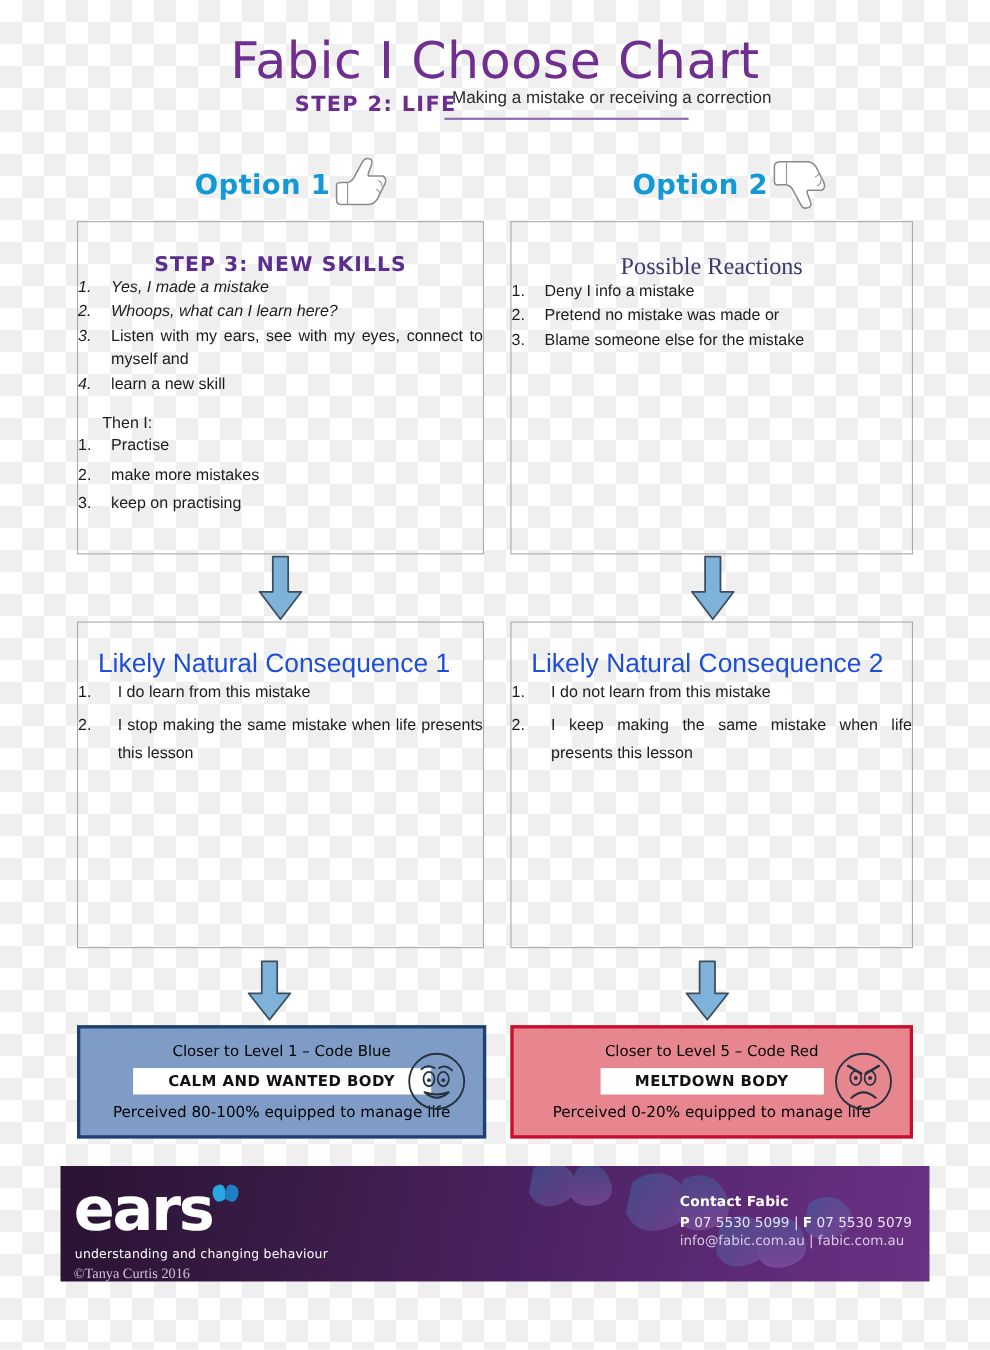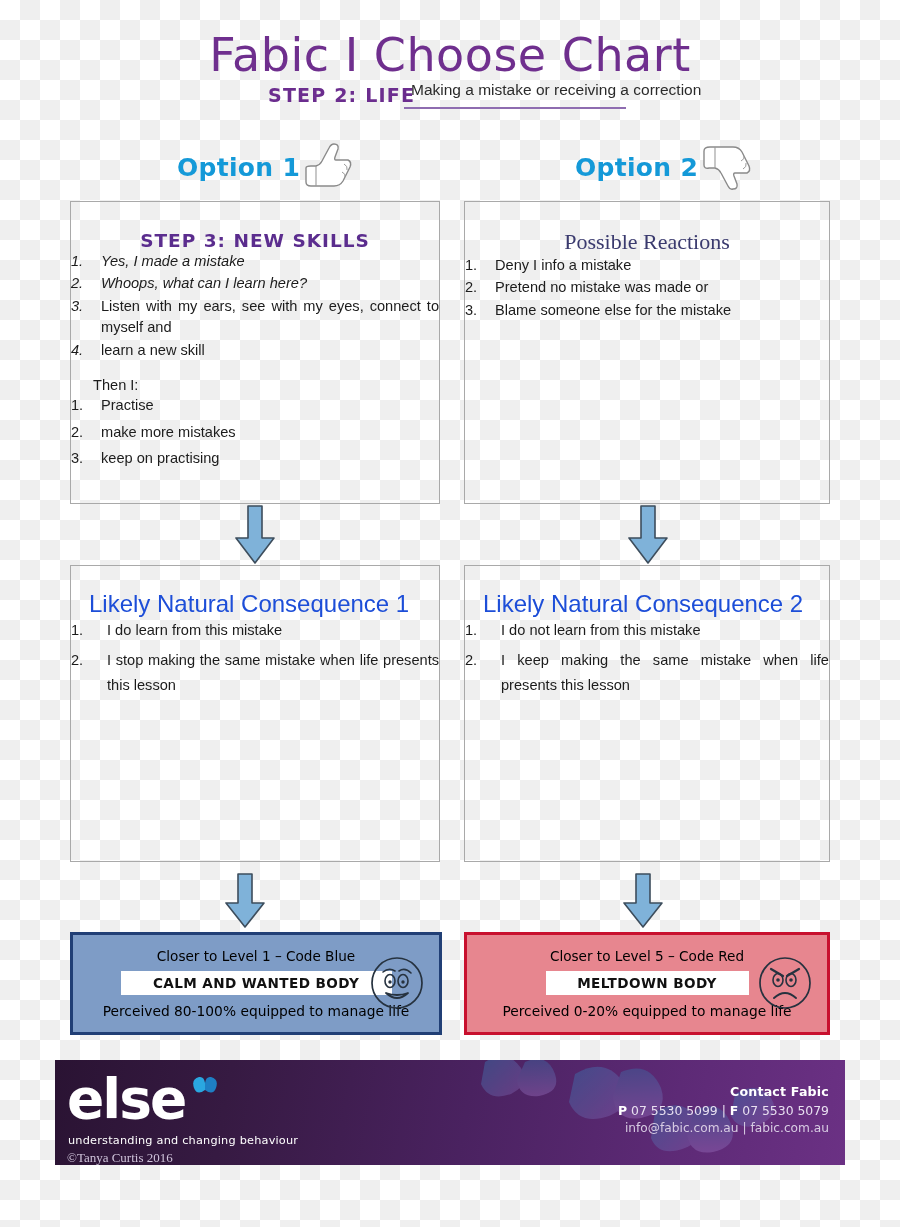--- a/index.html
+++ b/index.html
@@ -142,21 +142,21 @@
   }
   .logo-butterfly{position:absolute;left:137px;top:14px;}
   .tagline{
     position:absolute;left:13px;top:74px;font-size:11.3px;color:#ffffff;
     letter-spacing:.2px;font-family:"DejaVu Sans", sans-serif;
   }
   .copyright{
     position:absolute;left:12px;top:90px;font-size:13px;color:#cfc3da;
     font-family:"Liberation Serif", serif;
   }
-  .contact{position:absolute;left:563px;top:24px;color:#ffffff;text-align:right;}
+  .contact{position:absolute;left:563px;top:24px;color:#ffffff;}
   .contact .c-head{font-size:12.6px;font-weight:bold;letter-spacing:.2px;margin-bottom:4px;font-family:"DejaVu Sans", sans-serif;}
   .contact .c-line{font-size:12.4px;color:#e8dff0;margin-bottom:3px;font-family:"DejaVu Sans", sans-serif;}
   .contact .c-line b{color:#ffffff;}
   .contact .c-mail{font-size:12.2px;color:#d8cce3;font-family:"DejaVu Sans", sans-serif;}
 </style>
 </head>
 <body>
 
 <div class="checker"></div>
 
@@ -355,21 +355,21 @@
         <path d="M430 2 q22 -14 36 6 q10 16 -10 26 q-22 8 -30 -10 Z" fill="url(#bg1)"></path>
         <path d="M470 2 q22 -10 30 12 q6 18 -16 22 q-20 2 -22 -16 Z" fill="url(#bg2)"></path>
         <path d="M520 14 q30 -18 48 8 q14 22 -14 34 q-30 10 -40 -14 Z" fill="url(#bg1)"></path>
         <path d="M566 12 q28 -12 40 16 q8 24 -20 30 q-26 4 -28 -22 Z" fill="url(#bg2)"></path>
         <path d="M600 52 q26 -16 42 6 q12 20 -12 30 q-26 10 -34 -10 Z" fill="url(#bg1)"></path>
         <path d="M640 50 q26 -12 36 14 q8 22 -18 28 q-24 4 -26 -20 Z" fill="url(#bg2)"></path>
         <path d="M680 34 q22 -14 36 4 q10 16 -10 26 q-22 8 -30 -8 Z" fill="url(#bg1)"></path>
       </g>
     </svg>
 
-    <div class="logo">else</div>
+    <div class="logo">ears</div>
     <div class="logo-butterfly">
       <svg width="26" height="20" viewBox="0 0 26 20">
         <path d="M13 16 q-8 6 -11 -2 q-3 -9 5 -11 q5 -1 6 6 Z" fill="#2aa7e0"></path>
         <path d="M13 16 q8 6 11 -2 q3 -9 -5 -11 q-5 -1 -6 6 Z" fill="#1e7fc4"></path>
       </svg>
     </div>
     <div class="tagline">understanding and changing behaviour</div>
     <div class="copyright">©Tanya Curtis 2016</div>
 
     <div class="contact">

